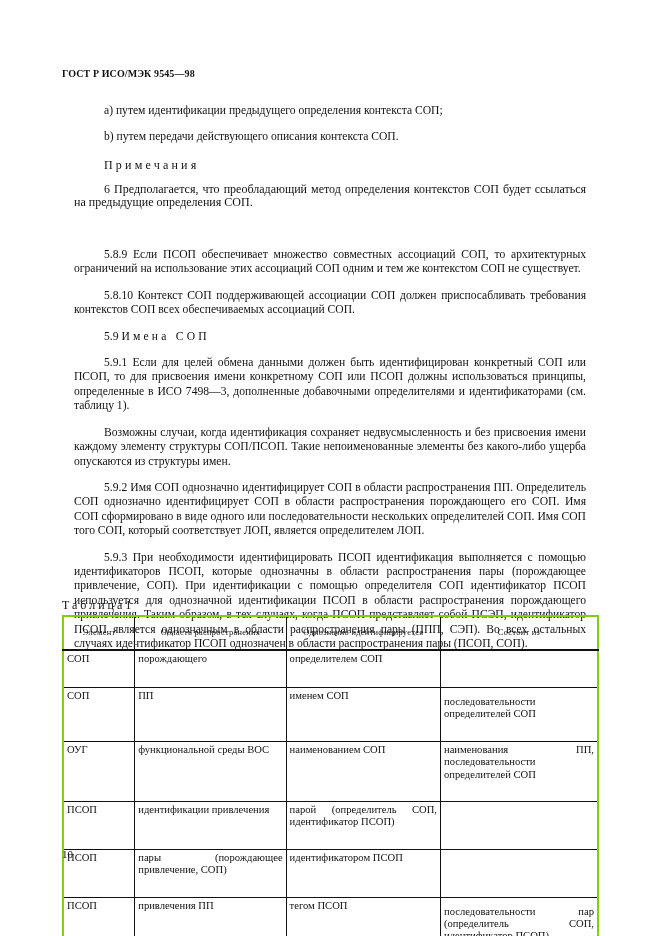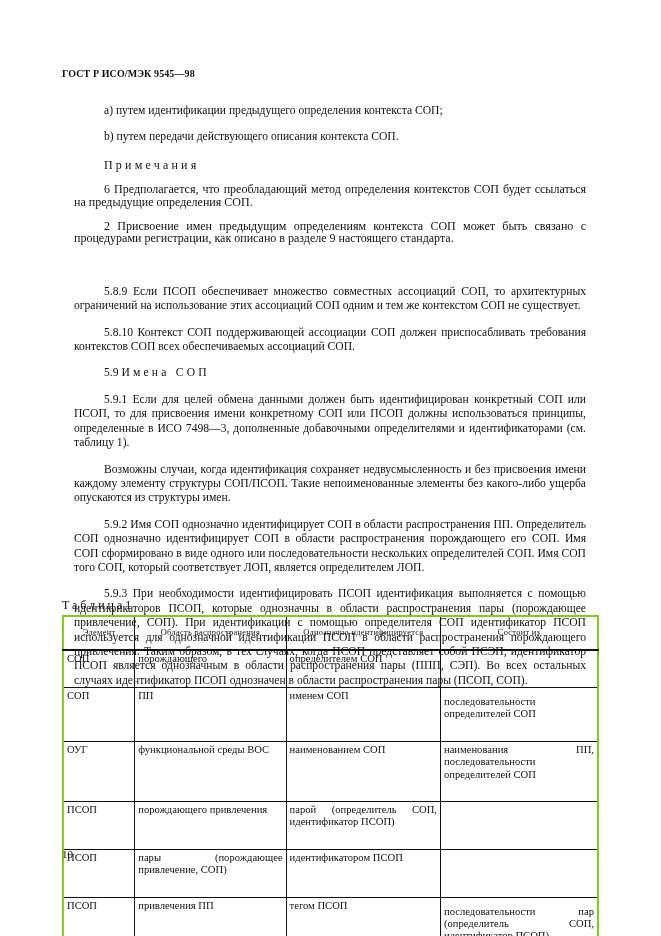--- a/index.html
+++ b/index.html
@@ -47,21 +47,20 @@
 
 <div class="page-header">ГОСТ Р ИСО/МЭК 9545—98</div>
 
 <div class="body-text">
   <p>a)  путем идентификации предыдущего определения контекста СОП;</p>
   <p>b)  путем передачи действующего описания контекста СОП.</p>
 
   <div class="notes-block">
     <p class="spaced">Примечания</p>
     <p>6  Предполагается, что преобладающий метод определения контекстов СОП будет ссылаться на предыдущие определения СОП.</p>
-    <p>2  Присвоение имен предыдущим определениям контекста СОП может быть связано с процедурами регистрации, как описано в разделе 9 настоящего стандарта.</p>
   </div>
 
   <div class="gap"></div>
 
   <p>5.8.9  Если ПСОП обеспечивает множество совместных ассоциаций СОП, то архитектурных ограничений на использование этих ассоциаций СОП одним и тем же контекстом СОП не существует.</p>
   <p>5.8.10  Контекст СОП поддерживающей ассоциации СОП должен приспосабливать требования контекстов СОП всех обеспечиваемых ассоциаций СОП.</p>
   <p><span>5.9</span> <span class="spaced">Имена СОП</span></p>
   <p>5.9.1  Если для целей обмена данными должен быть идентифицирован конкретный СОП или ПСОП, то для присвоения имени конкретному СОП или ПСОП должны использоваться принципы, определенные в ИСО 7498—3, дополненные добавочными определителями и идентификаторами (см. таблицу 1).</p>
   <p>Возможны случаи, когда идентификация сохраняет недвусмысленность и без присвоения имени каждому элементу структуры СОП/ПСОП. Такие непоименованные элементы без какого-либо ущерба опускаются из структуры имен.</p>
   <p>5.9.2  Имя СОП однозначно идентифицирует СОП в области распространения ПП. Определитель СОП однозначно идентифицирует СОП в области распространения порождающего его СОП. Имя СОП сформировано в виде одного или последовательности нескольких определителей СОП. Имя СОП того СОП, который соответствует ЛОП, является определителем ЛОП.</p>
@@ -99,21 +98,21 @@
       <td style="padding-top:8px">последовательности определителей СОП</td>
     </tr>
     <tr style="height:42px">
       <td>ОУГ</td>
       <td>функциональной среды ВОС</td>
       <td>наименованием СОП</td>
       <td>наименования ПП, последовательности определителей СОП</td>
     </tr>
     <tr style="height:34px">
       <td>ПСОП</td>
-      <td>порождающего привлечения</td>
+      <td>идентификации привлечения</td>
       <td>парой (определитель СОП, идентификатор ПСОП)</td>
       <td></td>
     </tr>
     <tr style="height:34px">
       <td>ПСОП</td>
       <td>пары (порождающее привлечение, СОП)</td>
       <td>идентификатором ПСОП</td>
       <td></td>
     </tr>
     <tr style="height:46px">

